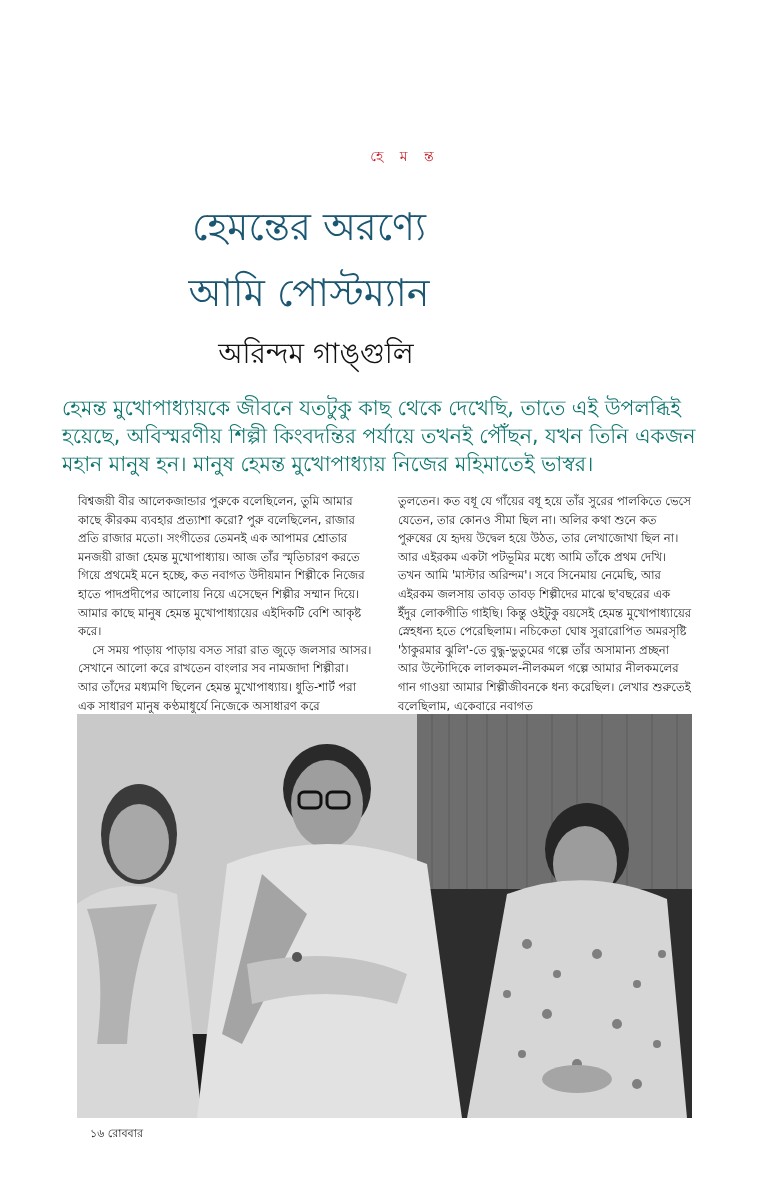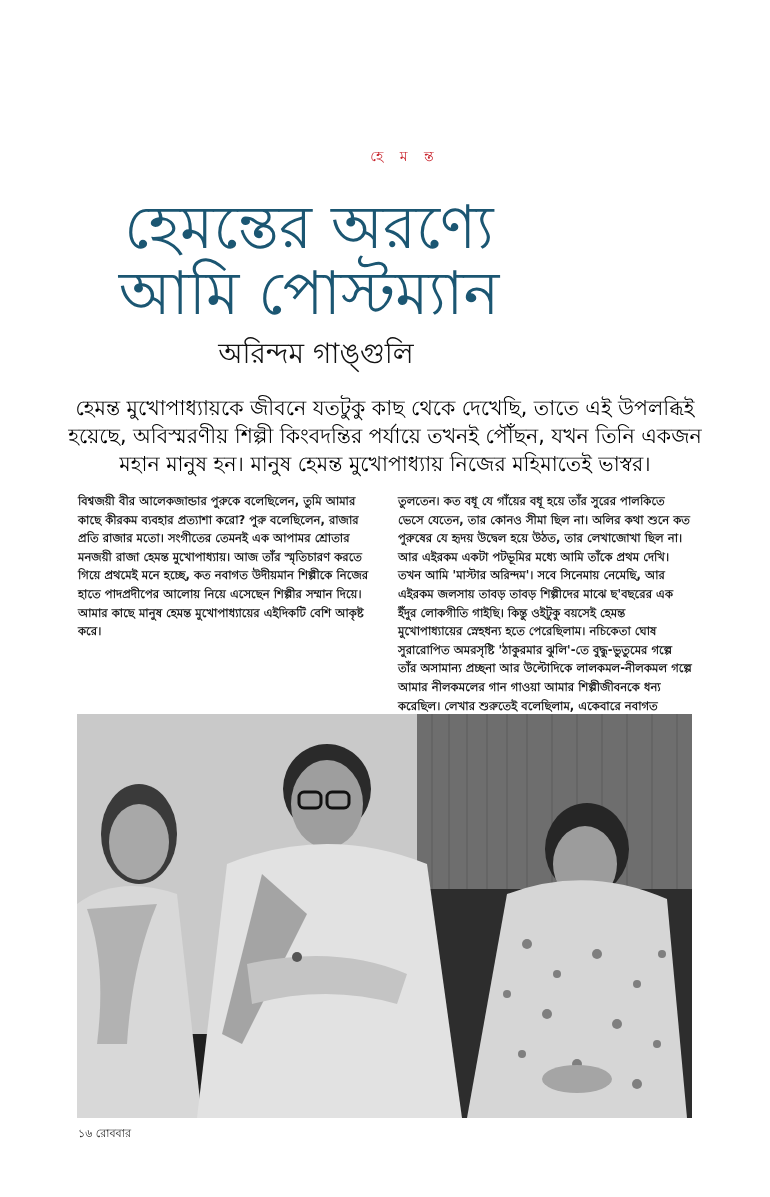--- a/index.html
+++ b/index.html
@@ -26,76 +26,76 @@
       color: #c8232c;
       margin-left: 20px;
     }
     .headline {
       position: absolute;
       top: 194px;
       left: 0;
       width: 618px;
       text-align: center;
       font-family: "DejaVu Sans", sans-serif;
-      font-size: 60px;
+      font-size: 38px;
       line-height: 66px;
       color: #1b5672;
       font-weight: normal;
     }
     .byline {
       position: absolute;
       top: 334px;
       left: 0;
       width: 632px;
       text-align: center;
       font-size: 28px;
       line-height: 40px;
       color: #111111;
     }
     .standfirst {
       position: absolute;
       top: 394px;
       left: 62px;
       width: 646px;
-      text-align: center;
+      text-align: left;
       font-size: 20.5px;
       line-height: 28px;
-      color: #000000;
+      color: #0f766e;
     }
     .body-columns {
       position: absolute;
       top: 492px;
       left: 78px;
       width: 614px;
       display: flex;
       justify-content: space-between;
     }
     .column {
       width: 294px;
       font-size: 11.6px;
       line-height: 18.6px;
       color: #1a1a1a;
       text-align: left;
     }
-    .column p { margin: 0; font-weight: bold; }
+    .column p { margin: 0; }
     .column p.indent { text-indent: 14px; }
     .photo {
       position: absolute;
       top: 714px;
       left: 77px;
       width: 615px;
       height: 404px;
       background: #bdbdbd;
       overflow: hidden;
     }
     .photo svg { display: block; }
     .footer {
       position: absolute;
       top: 1125px;
-      left: 78px;
+      left: 90px;
       font-size: 11px;
       color: #222222;
     }
   </style>
 </head>
 <body>
 
 <div class="section-label">হে ম ন্ত</div>
 
 <h1 class="headline">
@@ -103,20 +103,21 @@
   <span>আমি পোস্টম্যান</span>
 </h1>
 
 <div class="byline">অরিন্দম গাঙ্গুলি</div>
 
 <div class="standfirst">হেমন্ত মুখোপাধ্যায়কে জীবনে যতটুকু কাছ থেকে দেখেছি, তাতে এই উপলব্ধিই হয়েছে, অবিস্মরণীয় শিল্পী কিংবদন্তির পর্যায়ে তখনই পৌঁছন, যখন তিনি একজন মহান মানুষ হন। মানুষ হেমন্ত মুখোপাধ্যায় নিজের মহিমাতেই ভাস্বর।</div>
 
 <div class="body-columns">
   <div class="column">
     <p>বিশ্বজয়ী বীর আলেকজান্ডার পুরুকে বলেছিলেন, তুমি আমার কাছে কীরকম ব্যবহার প্রত্যাশা করো? পুরু বলেছিলেন, রাজার প্রতি রাজার মতো। সংগীতের তেমনই এক আপামর শ্রোতার মনজয়ী রাজা হেমন্ত মুখোপাধ্যায়। আজ তাঁর স্মৃতিচারণ করতে গিয়ে প্রথমেই মনে হচ্ছে, কত নবাগত উদীয়মান শিল্পীকে নিজের হাতে পাদপ্রদীপের আলোয় নিয়ে এসেছেন শিল্পীর সম্মান দিয়ে। আমার কাছে মানুষ হেমন্ত মুখোপাধ্যায়ের এইদিকটি বেশি আকৃষ্ট করে।</p>
+    <p class="indent">সে সময় পাড়ায় পাড়ায় বসত সারা রাত জুড়ে জলসার আসর। সেখানে আলো করে রাখতেন বাংলার সব নামজাদা শিল্পীরা। আর তাঁদের মধ্যমণি ছিলেন হেমন্ত মুখোপাধ্যায়। ধুতি-শার্ট পরা এক সাধারণ মানুষ কণ্ঠমাধুর্যে নিজেকে অসাধারণ করে</p>
   </div>
   <div class="column">
     <p>তুলতেন। কত বধূ যে গাঁয়ের বধূ হয়ে তাঁর সুরের পালকিতে ভেসে যেতেন, তার কোনও সীমা ছিল না। অলির কথা শুনে কত পুরুষের যে হৃদয় উদ্বেল হয়ে উঠত, তার লেখাজোখা ছিল না। আর এইরকম একটা পটভূমির মধ্যে আমি তাঁকে প্রথম দেখি। তখন আমি 'মাস্টার অরিন্দম'। সবে সিনেমায় নেমেছি, আর এইরকম জলসায় তাবড় তাবড় শিল্পীদের মাঝে ছ'বছরের এক ইঁদুর লোকগীতি গাইছি। কিন্তু ওইটুকু বয়সেই হেমন্ত মুখোপাধ্যায়ের স্নেহধন্য হতে পেরেছিলাম। নচিকেতা ঘোষ সুরারোপিত অমরসৃষ্টি 'ঠাকুরমার ঝুলি'-তে বুদ্ধু-ভুতুমের গল্পে তাঁর অসামান্য প্রচ্ছনা আর উল্টোদিকে লালকমল-নীলকমল গল্পে আমার নীলকমলের গান গাওয়া আমার শিল্পীজীবনকে ধন্য করেছিল। লেখার শুরুতেই বলেছিলাম, একেবারে নবাগত</p>
   </div>
 </div>
 
 <div class="photo" aria-label="Black and white photograph: a young boy, Hemanta Mukhopadhyay in glasses and white shawl, and a woman in a floral shawl, seated">
   <svg width="615" height="404" viewBox="0 0 615 404" xmlns="http://www.w3.org/2000/svg">
 
     <rect x="0" y="0" width="340" height="404" fill="#c9c9c9"></rect>

